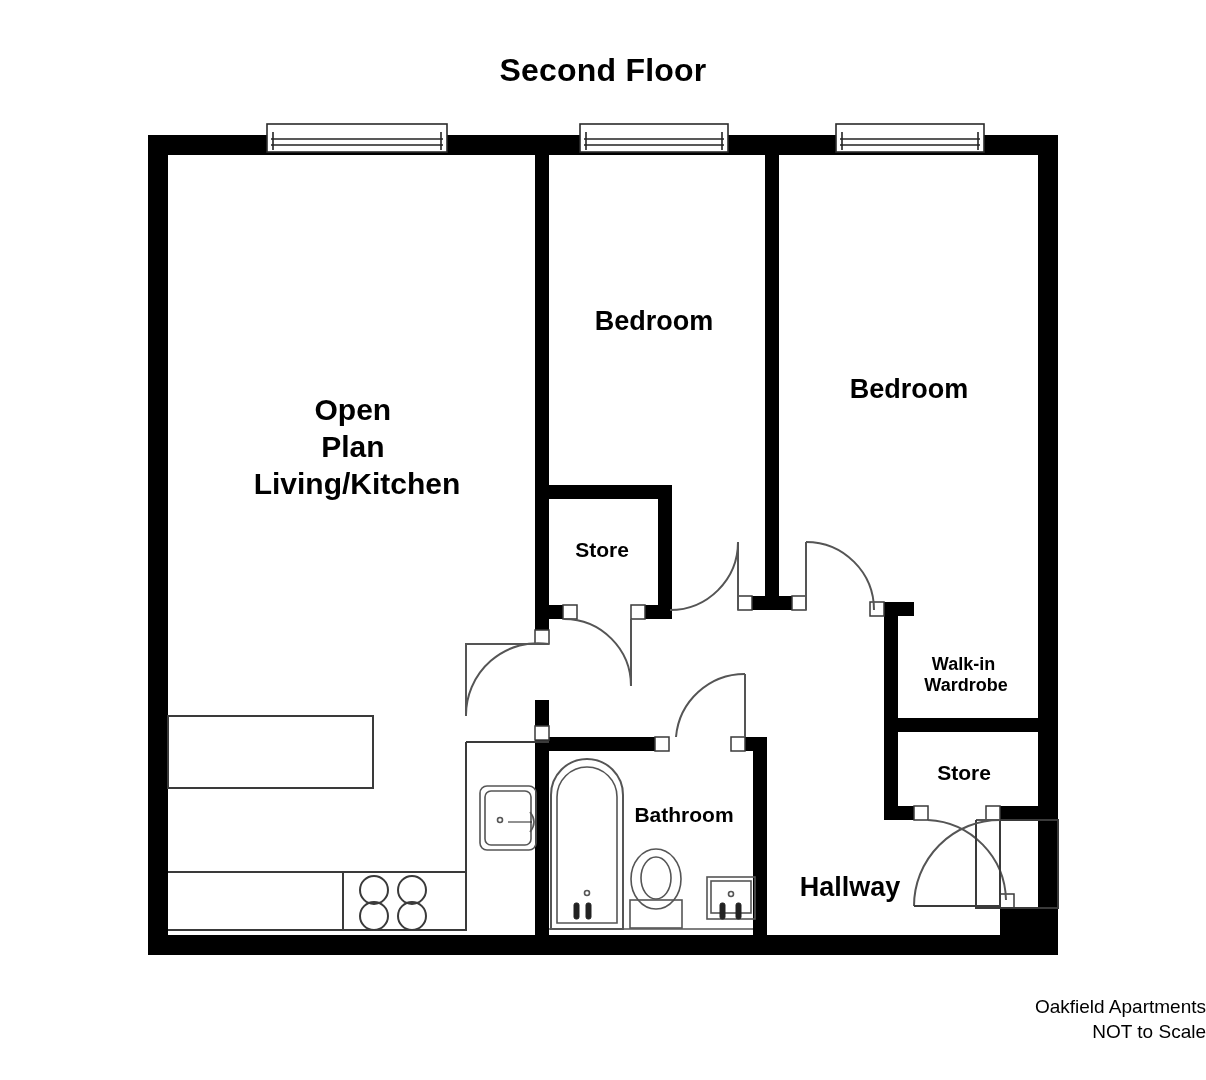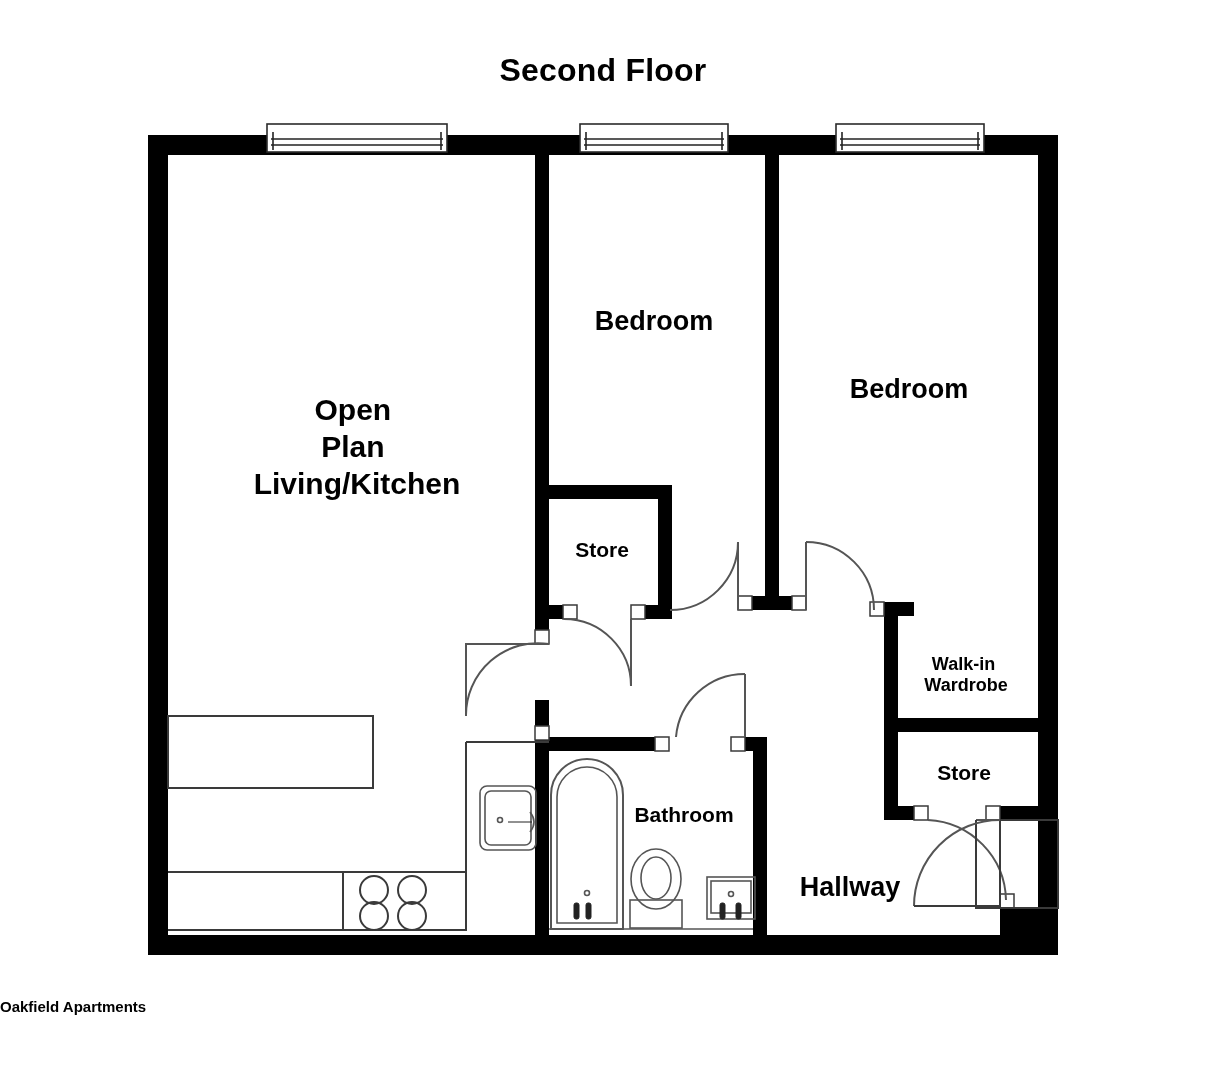--- a/index.html
+++ b/index.html
@@ -28,24 +28,24 @@
     text-align: center;
     font-size: 32px;
     font-weight: bold;
     letter-spacing: 0.2px;
   }
   .footer {
     position: absolute;
     top: 994px;
     left: 0;
     width: 1206px;
-    text-align: left;
-    font-size: 15px;
+    text-align: right;
+    font-size: 19px;
     line-height: 25px;
-    font-weight: bold;
+    font-weight: normal;
   }
   .footer div { white-space: pre; }
   svg { display: block; position: absolute; top: 0; left: 0; }
   .wall { fill: #000000; }
   .thin { fill: none; stroke: #3a3a3a; stroke-width: 2; }
   .thinner { fill: none; stroke: #555555; stroke-width: 1.6; }
   .arc { fill: none; stroke: #555555; stroke-width: 2; }
   .winline { fill: none; stroke: #222222; stroke-width: 1.6; }
   .winbox { fill: #ffffff; stroke: #2b2b2b; stroke-width: 1.6; }
   .fixture { fill: #ffffff; stroke: #555555; stroke-width: 2; }
@@ -263,15 +263,16 @@
       <tspan x="966" y="670">Walk-in</tspan>
       <tspan x="966" y="691">Wardrobe</tspan>
     </text>
 
     <text class="lbl lbl-md" x="964" y="780">Store</text>
 
   </svg>
 
   <div class="footer">
     <div>Oakfield Apartments</div>
+    <div>NOT to Scale</div>
   </div>
 
 </div>
 
 </body></html>

